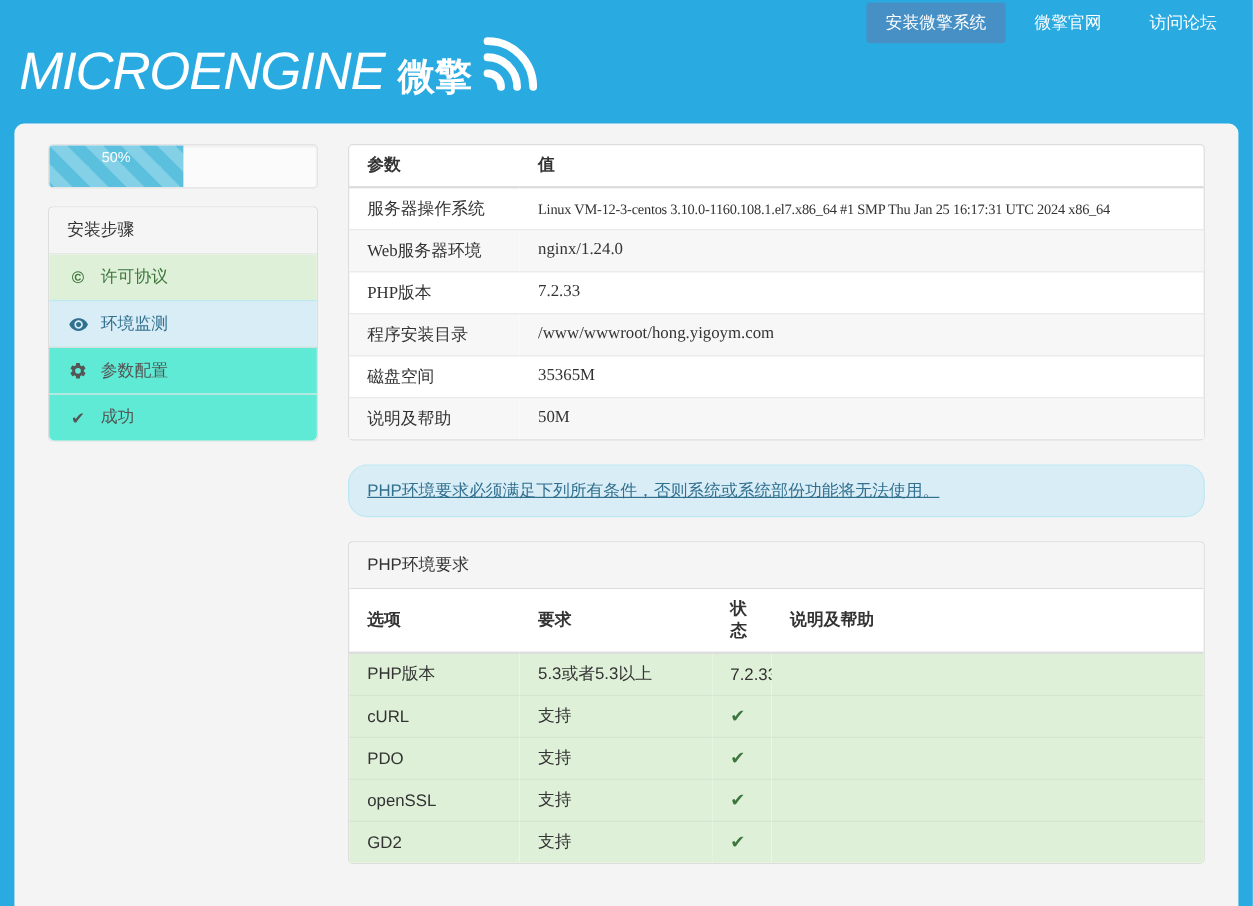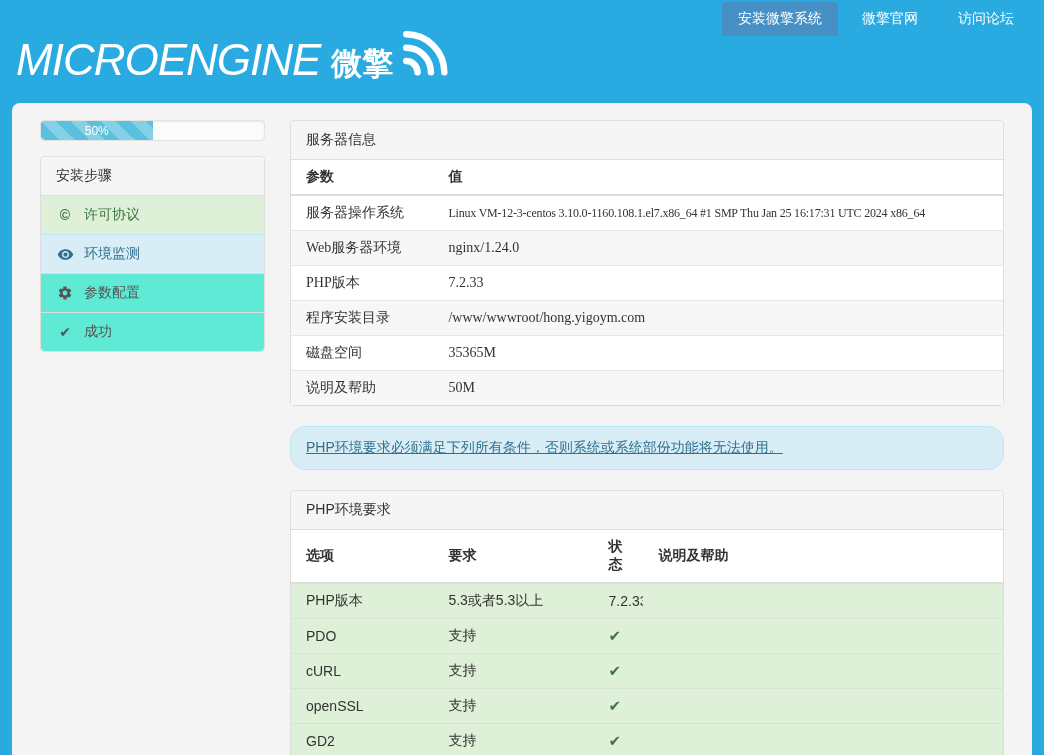--- a/index.html
+++ b/index.html
@@ -36,21 +36,21 @@
   
   .container{
     position:absolute;left:12px;top:103px;width:1020px;height:652px;
     background:var(--container-bg);border-radius:8px 8px 0 0;
     padding:17px 28px;display:flex;gap:25px;overflow:hidden;
   }
   .left-col{width:225px;flex-shrink:0;}
   .right-col{flex:1;min-width:0;}
   
   .progress{
-    height:21px;background:#fbfbfb;border:1px solid #e3e3e3;border-radius:4px;
+    height:37px;background:#fbfbfb;border:1px solid #e3e3e3;border-radius:4px;
     box-shadow:inset 0 1px 2px rgba(0,0,0,.08);margin-bottom:15px;overflow:hidden;
   }
   .progress-bar{
     height:100%;background-color:var(--progress-bar);
     background-image:linear-gradient(45deg,rgba(255,255,255,.25) 25%,transparent 25%,transparent 50%,rgba(255,255,255,.25) 50%,rgba(255,255,255,.25) 75%,transparent 75%,transparent);
     background-size:30px 30px;color:#fff;font-size:12px;text-align:center;line-height:20px;
     border-radius:3px 0 0 3px;
   }
   
   .panel{background:#fff;border:1px solid var(--border);border-radius:4px;}
@@ -139,21 +139,20 @@
           <li class="step default">
             <span class="step-icon">✔</span>
             <span>成功</span>
           </li>
         </ul>
     </div>
   </div>
 
   <div class="right-col">
     <div class="panel">
-      <div class="panel-heading">服务器信息</div>
       <table class="server-table">
         <colgroup>
             <col style="width:20%">
             <col>
           </colgroup>
         <thead>
           <tr>
             <th>参数</th>
             <th>值</th>
           </tr>
@@ -207,27 +206,27 @@
           </tr>
         </thead>
         <tbody id="php-rows">
             <tr>
               <td>PHP版本</td>
               <td>5.3或者5.3以上</td>
               <td>7.2.33</td>
               <td></td>
             </tr>
             <tr>
+              <td>cURL</td>
+              <td>支持</td>
+              <td><span class="check">✔</span></td>
+              <td></td>
+            </tr>
+            <tr>
               <td>PDO</td>
-              <td>支持</td>
-              <td><span class="check">✔</span></td>
-              <td></td>
-            </tr>
-            <tr>
-              <td>cURL</td>
               <td>支持</td>
               <td><span class="check">✔</span></td>
               <td></td>
             </tr>
             <tr>
               <td>openSSL</td>
               <td>支持</td>
               <td><span class="check">✔</span></td>
               <td></td>
             </tr>

